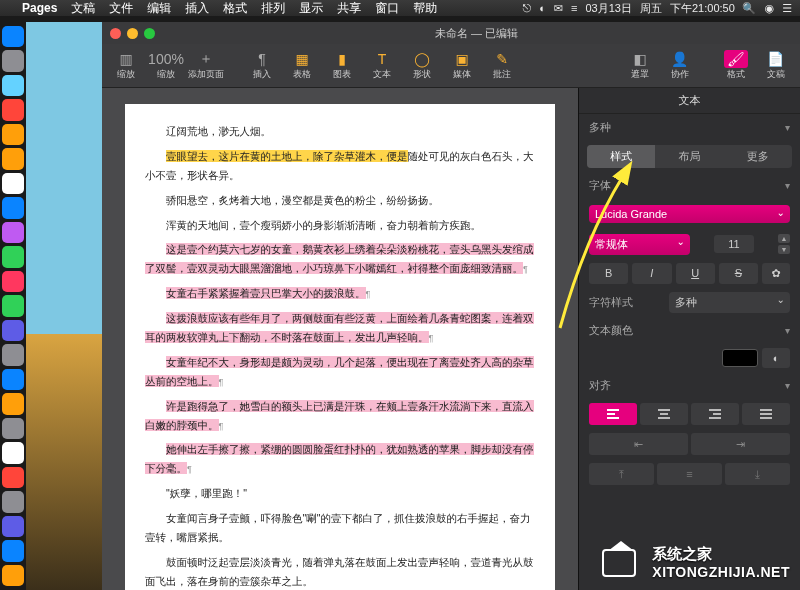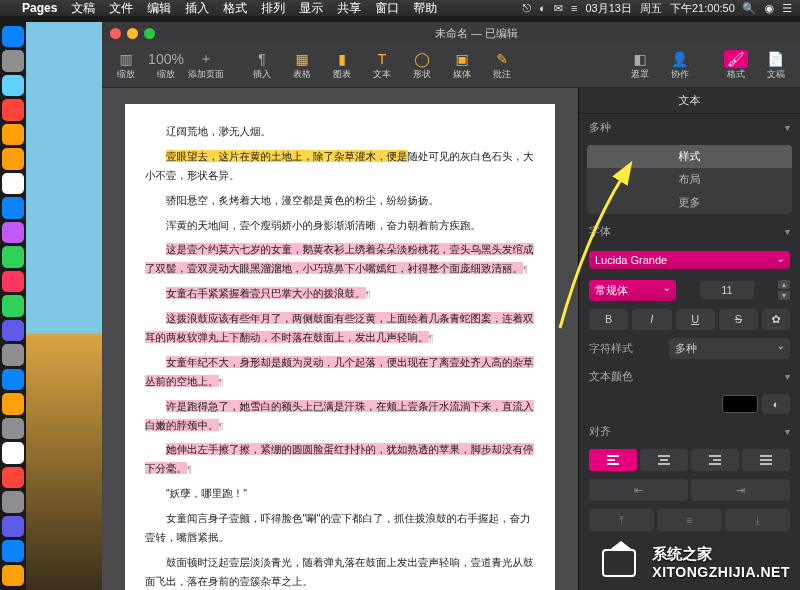--- a/index.html
+++ b/index.html
@@ -49,29 +49,29 @@
 .hl-p { background: #f8bbd0; }
 .para-mark { color: #999; font-size: 9px; }
 
 
 .inspector { width: 222px; background: #2e2e30; color: #ccc; font-size: 11px; display: flex; flex-direction: column; border-left: 1px solid #111; }
 .section-title { text-align: center; padding: 5px 0; color: #ddd; font-size: 11px; border-bottom: 1px solid #222; }
 .row { padding: 6px 10px; }
 .label-row { display:flex; justify-content:space-between; align-items:center; padding:6px 10px; color:#aaa; }
 .chev { color:#888; font-size:10px; }
 
-.tabs3 { display: flex; margin: 4px 8px; background: #3c3c3e; border-radius: 4px; overflow: hidden; flex-direction: column; }
+.tabs3 { display: flex; margin: 4px 8px; background: #3c3c3e; border-radius: 4px; overflow: hidden; }
 .tabs3 .t { flex:1; text-align:center; padding:4px 0; font-size:11px; color:#bbb; }
 .tabs3 .t.active { background: #5a5a5c; color: #fff; }
 
 .select { background: linear-gradient(#e6007e,#c4006b); color: #fff; border-radius: 4px; padding: 3px 18px 3px 6px; font-size: 11px; position: relative; }
 .select::after { content:"⌄"; position:absolute; right:5px; top:2px; font-size:10px; }
 .select.dark { background:#3c3c3e; color:#ccc; }
 .flexrow { display:flex; gap:24px; align-items:center; padding: 4px 10px; }
-.num-field { width: 54px; background:#3c3c3e; border-radius:3px; padding:3px 4px; text-align:center; font-size:11px; }
+.num-field { width: 40px; background:#3c3c3e; border-radius:3px; padding:3px 4px; text-align:center; font-size:11px; }
 .step { width:12px; display:flex; flex-direction:column; }
 .step div{height:9px;background:#4a4a4c;font-size:7px;text-align:center;line-height:9px;color:#aaa;border-radius:2px;margin:1px 0}
 
 .style-btns { display:flex; gap:4px; padding:4px 10px; }
 .sbtn { flex:1; background:#3c3c3e; border-radius:3px; text-align:center; padding:4px 0; font-size:11px; color:#ccc; }
 .sbtn.w { flex:0 0 28px; }
 
 .swatch { width:36px; height:18px; background:#000; border:1px solid #555; border-radius:3px; }
 
 .align-row { display:flex; gap:3px; padding:4px 10px; }

